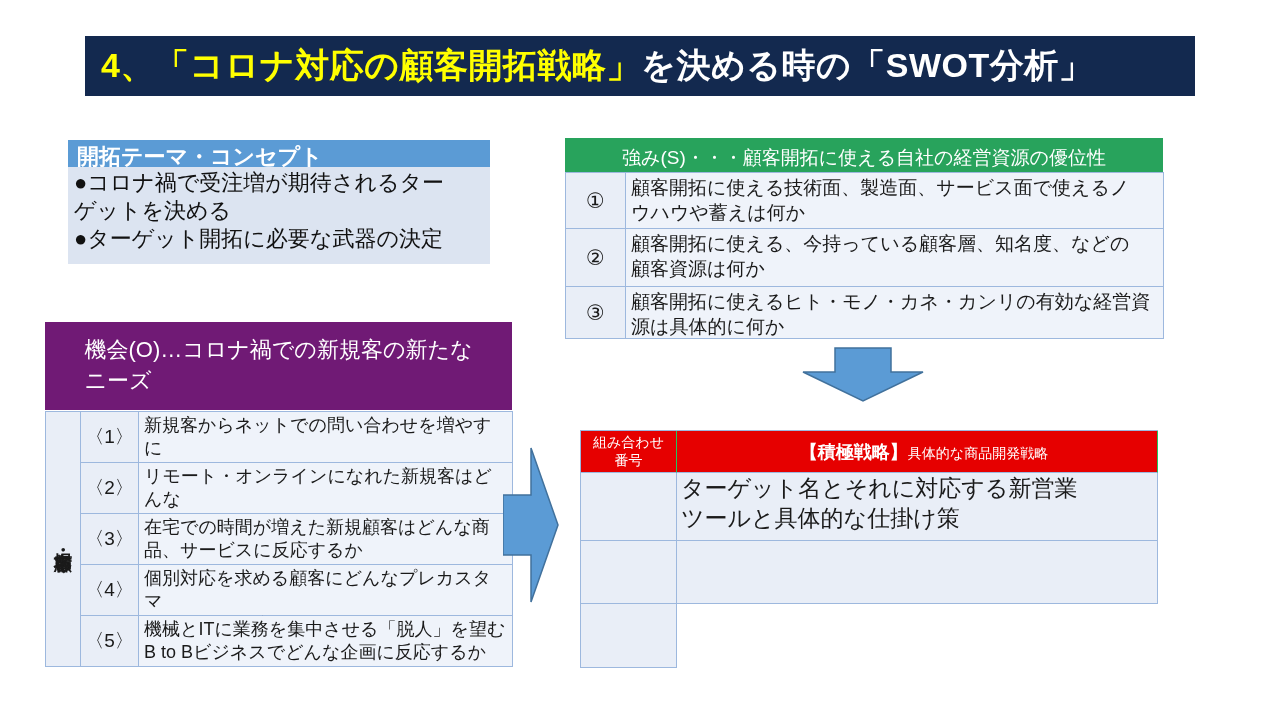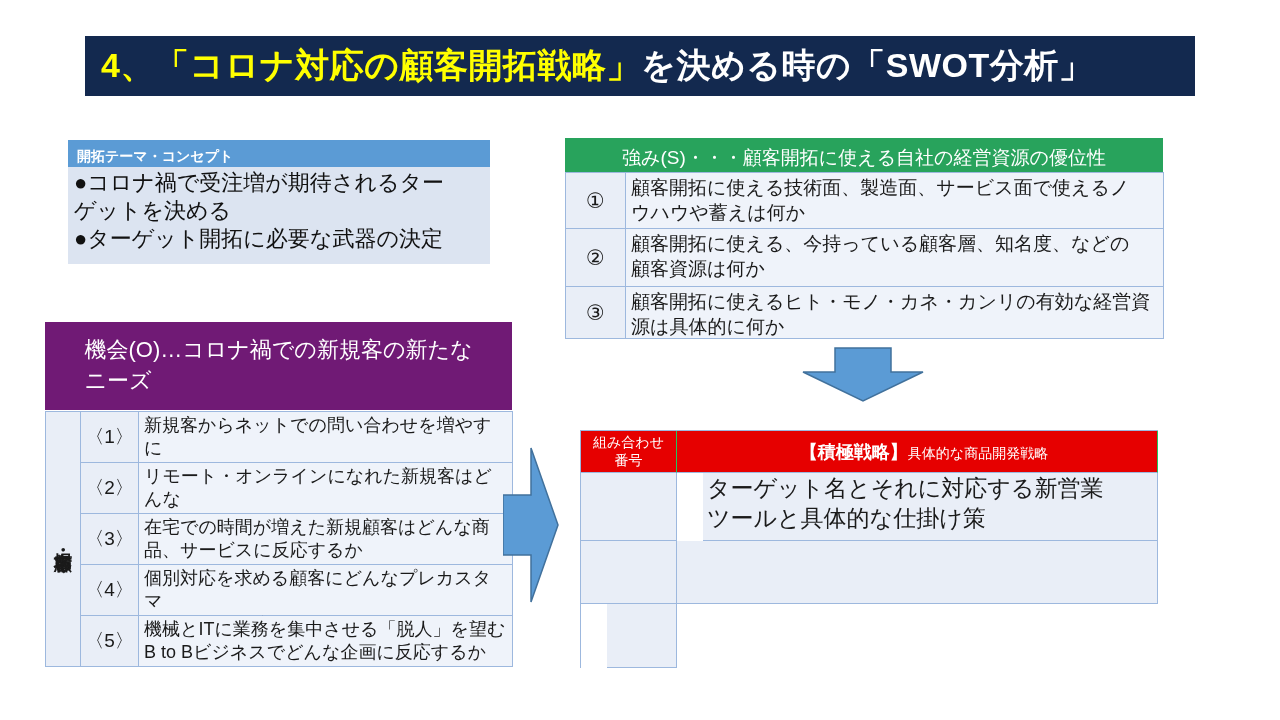--- a/index.html
+++ b/index.html
@@ -8,21 +8,21 @@
 
   
   .title-bar{position:absolute;left:85px;top:36px;width:1110px;height:60px;background:#13294F;
              display:flex;align-items:center;padding-left:16px;box-sizing:border-box;
              font-size:34px;font-weight:bold;letter-spacing:0.5px;}
   .title-hl{color:#FFFF00;}
   .title-rest{color:#FFFFFF;}
 
   
   .concept-header{position:absolute;left:68px;top:140px;width:422px;height:33px;background:#5B9BD5;
-                  color:#fff;font-size:14px;font-weight:bold;display:flex;align-items:center;
+                  color:#fff;font-size:22px;font-weight:bold;display:flex;align-items:center;
                   padding-left:9px;box-sizing:border-box;}
   .concept-body{position:absolute;left:68px;top:167px;width:422px;height:97px;background:#DCE4F1;
                 font-size:22px;line-height:1.28;padding:2px 6px;box-sizing:border-box;
                 white-space:pre-line;color:#111;}
 
   
   .s-header{position:absolute;left:565px;top:130px;width:598px;height:40px;background:#28A35C;
             color:#fff;font-size:19px;display:flex;align-items:center;justify-content:center;margin-top:8px;}
   .s-body{position:absolute;left:565px;top:172px;width:598px;display:grid;
           grid-template-columns:60px 1fr;grid-template-rows:56px 58px 52px;
@@ -54,21 +54,21 @@
   .strategy-table{position:absolute;left:580px;top:430px;width:577px;display:grid;
                   grid-template-columns:96px 1fr;grid-template-rows:42px 68px 63px 64px;
                   border-left:1px solid #9DB8DE;border-top:1px solid #9DB8DE;}
   .red-cell{background:#E60000;color:#fff;display:flex;flex-direction:column;align-items:center;
             justify-content:center;border-right:1px solid #22c55e;border-bottom:1px solid #9DB8DE;
             box-sizing:border-box;text-align:center;}
   .combo-header{font-size:14px;line-height:1.25;white-space:pre-line;}
   .strat-em{font-size:18px;font-weight:bold;}
   .strat-rest{font-size:14px;}
   .strat-hdr-line{display:flex;align-items:baseline;margin-left:14px;}
-  .strat-txt{font-size:23px;line-height:1.3;padding:1px 4px;white-space:pre-line;margin-left:26px;}
+  .strat-txt{font-size:23px;line-height:1.3;padding:1px 4px;white-space:pre-line;}
 </style>
 </head>
 <body>
 
 <div class="slide">
 
   <div class="title-bar">
     <span class="title-hl">4、「コロナ対応の顧客開拓戦略」</span>
     <span class="title-rest">を決める時の「SWOT分析」</span>
   </div>

